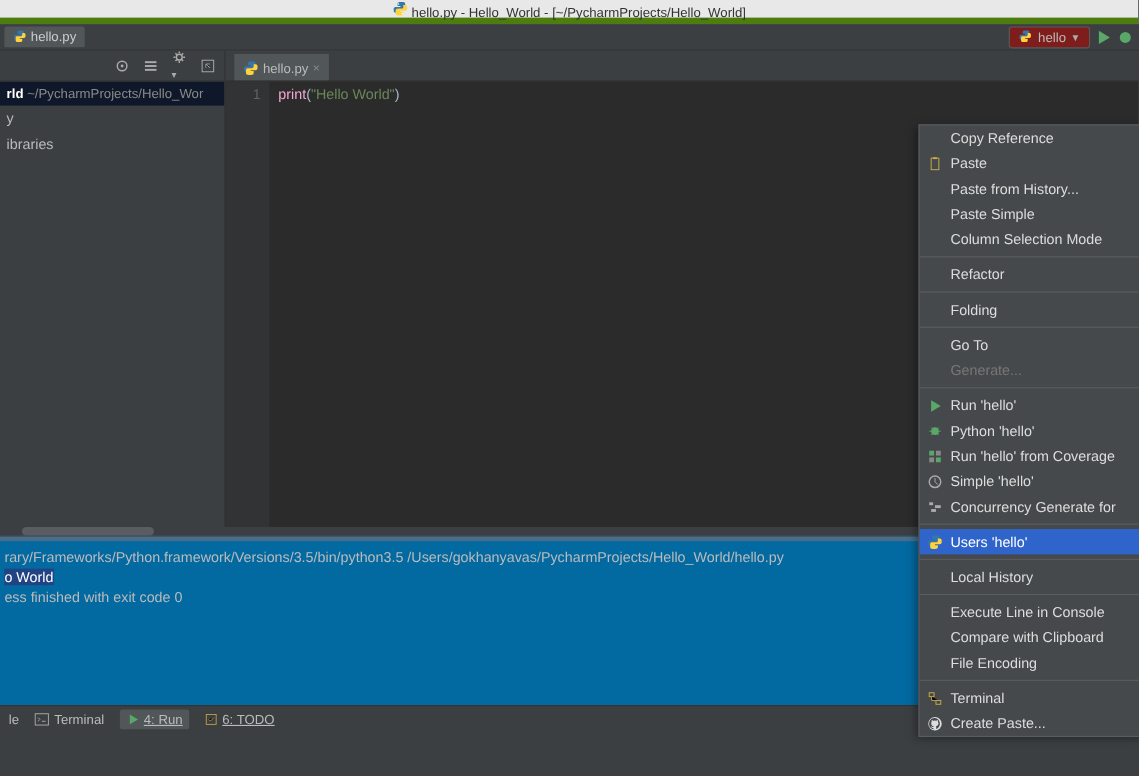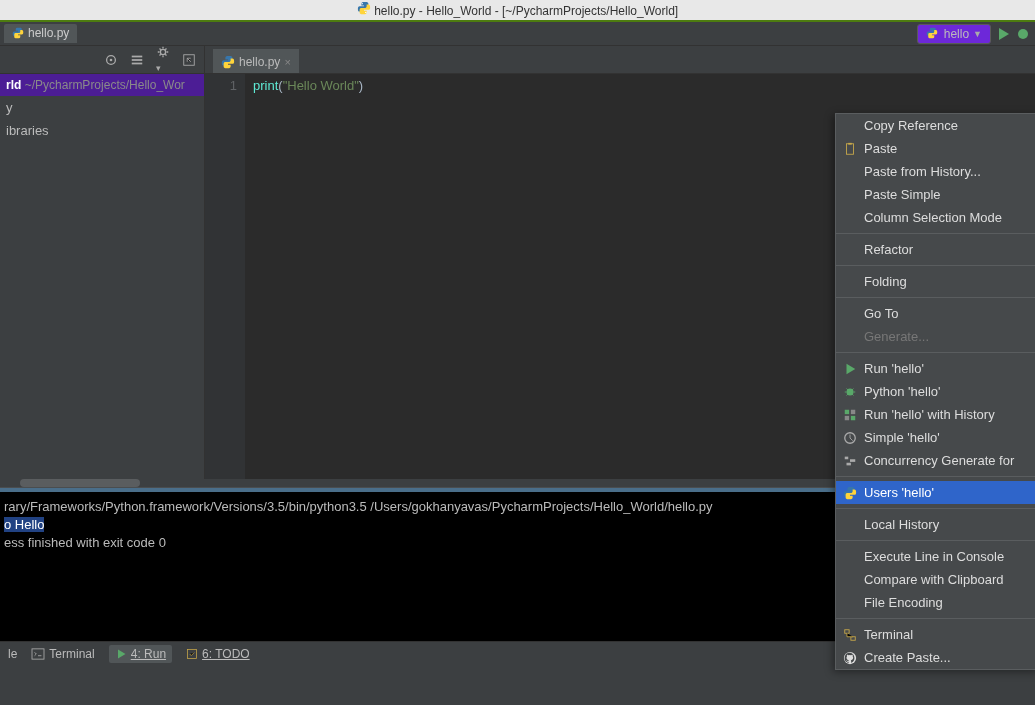--- a/index.html
+++ b/index.html
@@ -1,48 +1,48 @@
 <!DOCTYPE html>
 <html><head>
 <meta charset="utf-8">
 <style>
 * { margin: 0; padding: 0; box-sizing: border-box; font-family: -apple-system, "Helvetica Neue", Arial, sans-serif; }
 body { background: #3c3f41; color: #bbbbbb; width: 1035px; height: 705px; overflow: hidden; font-size: 13px; }
 
-.titlebar { height: 22px; background: #e8e8e8; color: #333; text-align: center; line-height: 22px; font-size: 12px; border-bottom: 2px solid #4d7c0f; }
+.titlebar { height: 22px; background: #e8e8e8; color: #333; text-align: center; line-height: 22px; font-size: 12px; border-bottom: 6px solid #4d7c0f; }
 
 .topbar { height: 24px; background: #3c3f41; border-bottom: 1px solid #323232; display: flex; align-items: center; }
 .topbar .left { flex: 1; display: flex; align-items: center; padding-left: 4px; }
 .topbar .right { display: flex; align-items: center; gap: 4px; padding-right: 4px; }
 .tab-sm { background: #515658; padding: 2px 8px; border-radius: 2px 2px 0 0; font-size: 12px; color: #ccc; }
-.run-config { background: #6d28d9; border: 1px solid #5a5a5a; padding: 2px 8px; border-radius: 3px; font-size: 12px; display: flex; align-items: center; gap: 4px; }
+.run-config { background: #7f1d1d; border: 1px solid #5a5a5a; padding: 2px 8px; border-radius: 3px; font-size: 12px; display: flex; align-items: center; gap: 4px; }
 
 .toolbar-row { height: 28px; background: #3c3f41; border-bottom: 1px solid #323232; display: flex; }
 .toolbar-row .left-tools { width: 205px; display: flex; align-items: center; justify-content: flex-end; gap: 12px; padding-right: 8px; border-right: 1px solid #323232; }
 .toolbar-row .editor-tabs { flex: 1; display: flex; align-items: flex-end; padding-left: 8px; }
 .editor-tab { background: #515658; padding: 4px 8px; font-size: 12px; display: flex; align-items: center; gap: 4px; border-top: 2px solid transparent; }
 .editor-tab .close { color: #888; font-size: 11px; cursor: pointer; }
 
 .main { display: flex; height: 405px; }
 .sidebar { width: 205px; background: #3c3f41; border-right: 1px solid #323232; overflow: hidden; }
-.sidebar .proj-root { background: #4c1d95; color: #fff; padding: 4px 6px; font-size: 12px; white-space: nowrap; }
+.sidebar .proj-root { background: #0f172a; color: #fff; padding: 4px 6px; font-size: 12px; white-space: nowrap; }
 .sidebar .proj-root .path { color: #8a8a8a; }
 .sidebar .tree-item { padding: 4px 6px 4px 6px; font-size: 13px; color: #bbb; }
 
 .editor { flex: 1; display: flex; background: #2b2b2b; font-family: Menlo, Consolas, monospace; font-size: 13px; }
 .gutter { width: 40px; background: #313335; color: #606366; text-align: right; padding: 4px 8px 0 0; }
 .code { flex: 1; padding: 4px 0 0 8px; white-space: pre; }
-.kw { color: #5eead4; }
+.kw { color: #f9a8d4; }
 .str { color: #6a8759; }
 .par { color: #a9b7c6; }
 
 .scroll-h { height: 8px; background: #3c3f41; }
 .scroll-h .thumb { height: 8px; width: 120px; background: #5a5d5f; border-radius: 4px; margin-left: 20px; }
 
-.run-panel { height: 154px; background: #000000; border-top: 1px solid #4a4d4f; }
+.run-panel { height: 154px; background: #0369a1; border-top: 1px solid #4a4d4f; }
 .run-sep { height: 4px; background: #4a6e8a; }
 .run-output { padding: 6px 4px; font-family: Menlo, Consolas, monospace; font-size: 13px; line-height: 18px; color: #bbb; }
 .run-output .hl { background: #214283; color: #fff; }
 
 .bottom-tabs { height: 24px; background: #3c3f41; border-top: 1px solid #323232; display: flex; align-items: center; gap: 14px; padding-left: 8px; font-size: 12px; }
 .bottom-tabs .btab { display: flex; align-items: center; gap: 4px; color: #bbb; }
 .bottom-tabs .btab.active { background: #515658; padding: 2px 6px; border-radius: 2px; }
 
 .context-menu { position: absolute; top: 113px; left: 835px; width: 205px; background: #46494b; border: 1px solid #5a5d5f; box-shadow: -2px 2px 8px rgba(0,0,0,0.4); font-size: 13px; }
 .context-menu .mi { padding: 4px 10px 4px 28px; color: #ddd; position: relative; white-space: nowrap; }
@@ -165,21 +165,21 @@
 </div>
 
 <div class="scroll-h">
     <div class="thumb"></div>
   </div>
 
 <div class="run-panel">
   <div class="run-sep"></div>
   <div class="run-output">
     <div>rary/Frameworks/Python.framework/Versions/3.5/bin/python3.5 /Users/gokhanyavas/PycharmProjects/Hello_World/hello.py</div>
-    <div><span class="hl">o Hello</span></div>
+    <div><span class="hl">o World</span></div>
     <div></div>
     <div>ess finished with exit code 0</div>
   </div>
 </div>
 
 <div class="bottom-tabs">
   <span class="btab">le</span>
   <span class="btab">
     <svg width="14" height="12" viewBox="0 0 16 14">
         <rect x="1" y="1" width="14" height="12" fill="none" stroke="#aaa"></rect>
@@ -243,21 +243,21 @@
   </div>
   <div class="mi">
     <span class="micon">
         <svg width="14" height="14" viewBox="0 0 16 16">
           <rect x="2" y="2" width="5" height="5" fill="#59a869"></rect>
           <rect x="9" y="2" width="5" height="5" fill="#888"></rect>
           <rect x="2" y="9" width="5" height="5" fill="#888"></rect>
           <rect x="9" y="9" width="5" height="5" fill="#59a869"></rect>
         </svg>
       </span>
-    <span>Run 'hello' with History</span>
+    <span>Run 'hello' from Coverage</span>
   </div>
   <div class="mi">
     <span class="micon">
         <svg width="14" height="14" viewBox="0 0 16 16">
           <circle cx="8" cy="8" r="6" fill="none" stroke="#aaa" stroke-width="1.5"></circle>
           <path stroke="#aaa" d="M8 8V4M8 8l3 3"></path>
         </svg>
       </span>
     <span>Simple 'hello'</span>
   </div>

